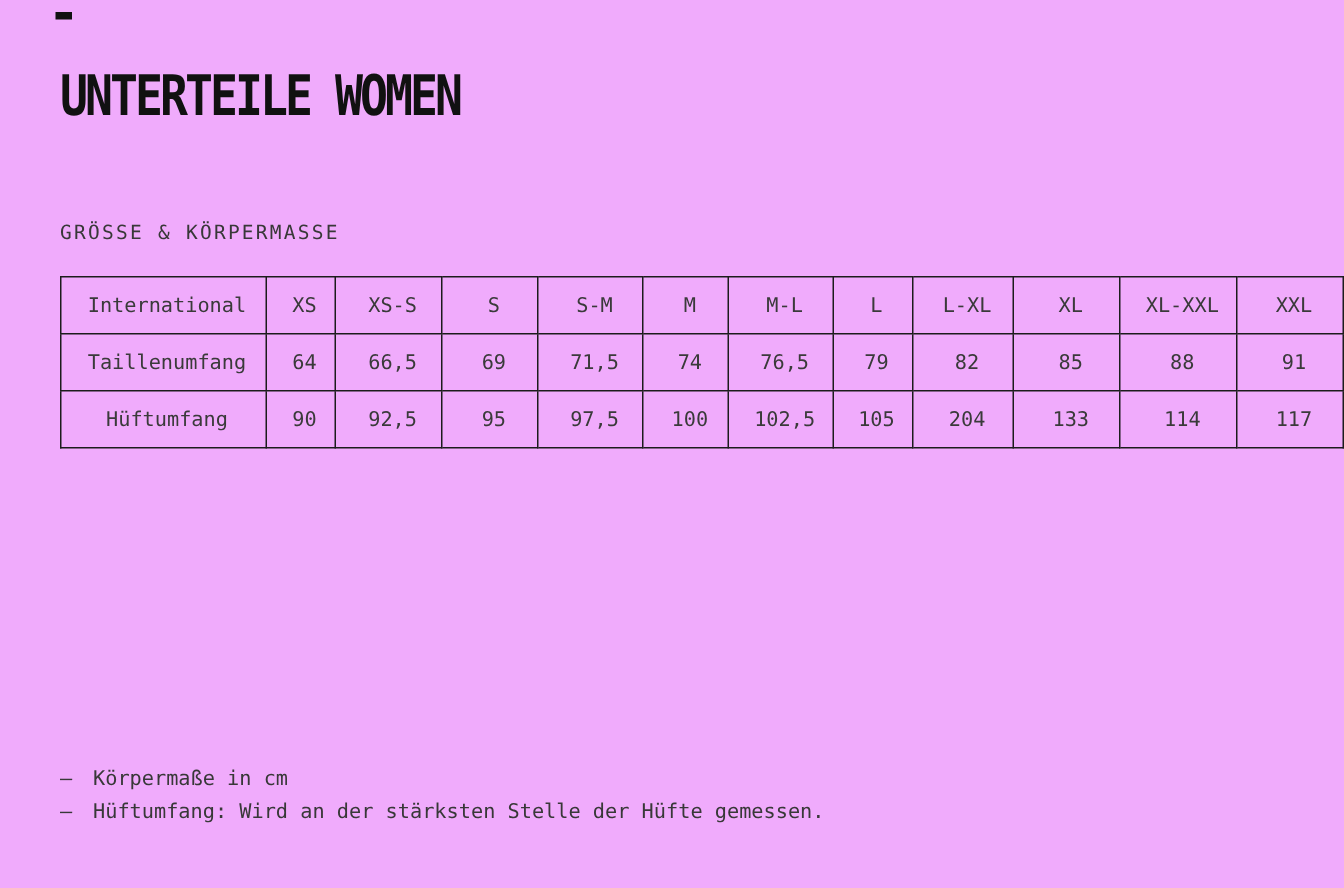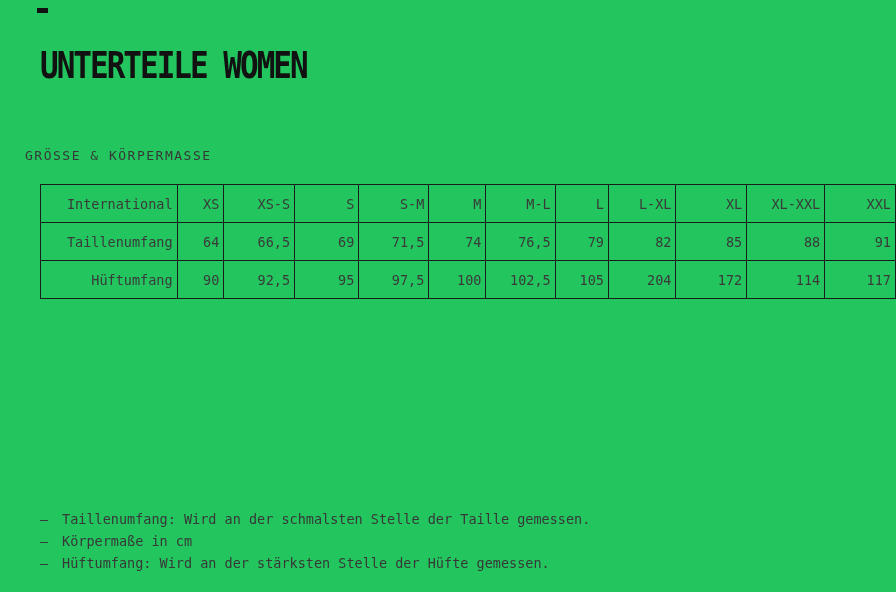--- a/index.html
+++ b/index.html
@@ -1,51 +1,51 @@
 <!DOCTYPE html>
 <html><head>
 <meta charset="utf-8">
 <style>
   html,body{margin:0;padding:0;background:#ffffff;}
   .page{
     position:relative;
     width:896px;height:592px;
-    background:#22c55e;
+    background:#f0abfc;
     font-family:"DejaVu Sans Mono","Liberation Mono",monospace;
     color:#383838;
     overflow:hidden;
   }
   .top-mark{
     position:absolute;left:37px;top:8px;
     width:11px;height:5px;background:#111111;
   }
   .page-title{
     position:absolute;left:40px;top:22px;
     font-size:31px;font-weight:bold;color:#111111;
     letter-spacing:-2px;white-space:nowrap;
     transform:scaleY(1.2);transform-origin:left top;
   }
   .section-heading{
-    position:absolute;left:25px;
+    position:absolute;left:40px;
     font-size:13px;font-weight:normal;color:#383838;
     letter-spacing:1.5px;white-space:nowrap;
   }
   .heading-sizes{top:148px;}
   .heading-measure{top:477px;}
   table.size-table{
     position:absolute;left:40px;top:184px;
     border-collapse:collapse;table-layout:fixed;
     font-size:13.5px;color:#3a3a3a;
   }
   table.size-table th, table.size-table td{
     border:1px solid #1c1c1c;
     height:37px;
     padding:0 4px 0 9px;
     font-weight:normal;
-    text-align:right;
+    text-align:center;
     vertical-align:middle;
     white-space:nowrap;
     overflow:hidden;
   }
   table.size-table th:nth-child(1), table.size-table td:nth-child(1){width:127px;}
   table.size-table th:nth-child(2), table.size-table td:nth-child(2){width:37px;}
   table.size-table th:nth-child(3), table.size-table td:nth-child(3){width:63px;}
   table.size-table th:nth-child(4), table.size-table td:nth-child(4){width:59px;}
   table.size-table th:nth-child(5), table.size-table td:nth-child(5){width:62px;}
   table.size-table th:nth-child(6), table.size-table td:nth-child(6){width:48px;}
@@ -109,27 +109,26 @@
         <tr>
           <td>Hüftumfang</td>
           <td>90</td>
           <td>92,5</td>
           <td>95</td>
           <td>97,5</td>
           <td>100</td>
           <td>102,5</td>
           <td>105</td>
           <td>204</td>
-          <td>172</td>
+          <td>133</td>
           <td>114</td>
           <td>117</td>
         </tr>
       </tbody>
   </table>
 
 
   <ul class="measure-list">
-    <li><span class="bullet">–</span><span>Taillenumfang: Wird an der schmalsten Stelle der Taille gemessen.</span></li>
     <li><span class="bullet">–</span><span>Körpermaße in cm</span></li>
     <li><span class="bullet">–</span><span>Hüftumfang: Wird an der stärksten Stelle der Hüfte gemessen.</span></li>
   </ul>
 
 </div>
 
 </body></html>

